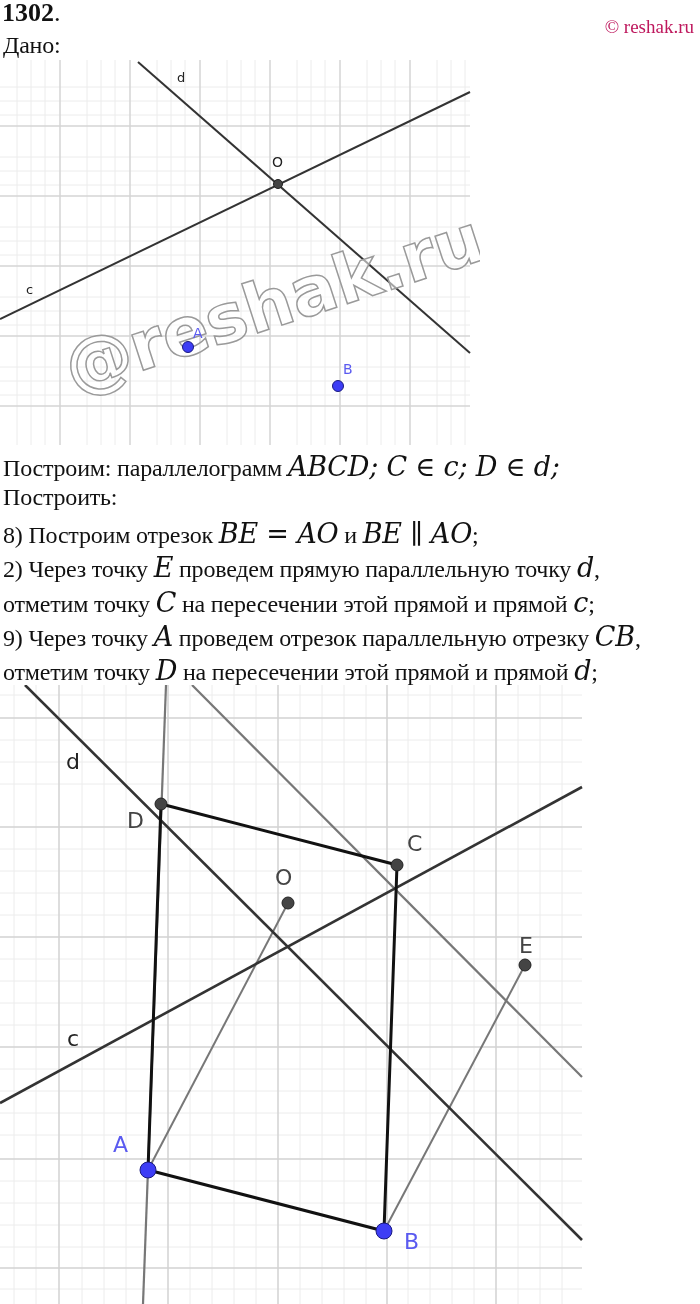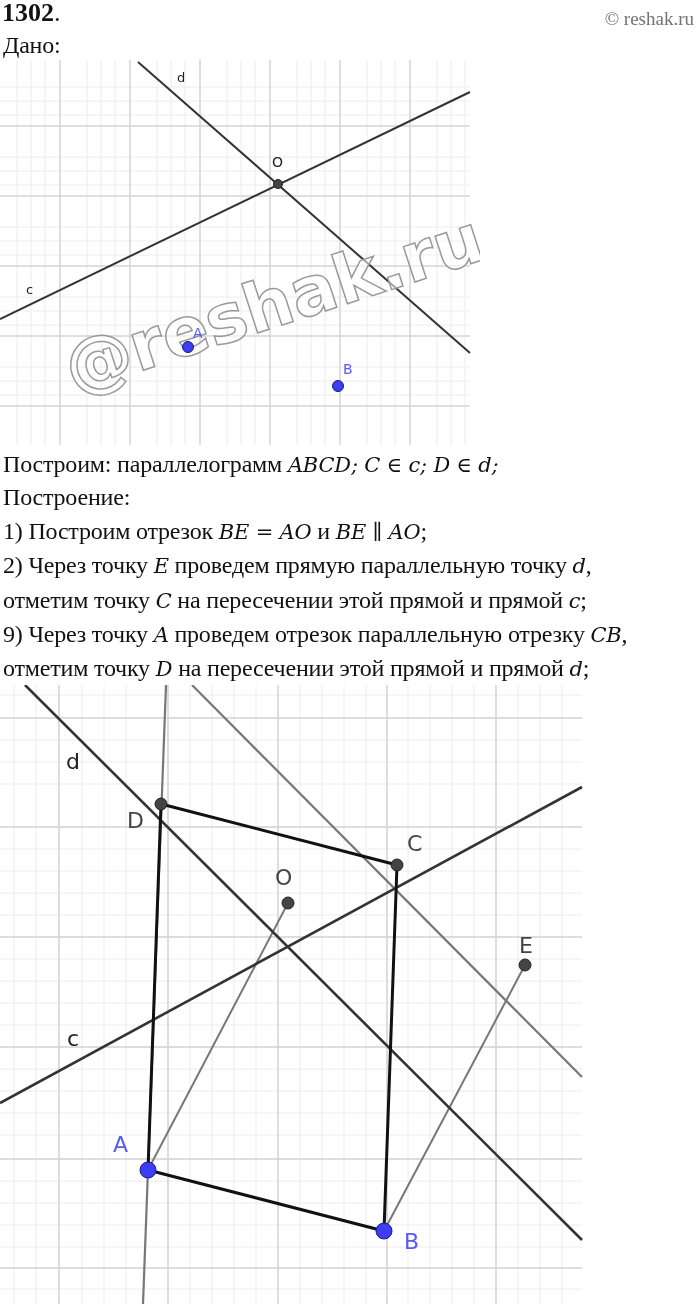--- a/index.html
+++ b/index.html
@@ -1,20 +1,20 @@
 <!DOCTYPE html>
 <html><head>
 <meta charset="utf-8">
 <style>
   html, body { margin: 0; padding: 0; background: #ffffff; }
   body { width: 700px; height: 1304px; position: relative; overflow: hidden; font-family: "DejaVu Serif", serif; color: #111; }
   .problem-number { position: absolute; left: 2px; top: -2px; font-family: "Liberation Serif", serif; font-weight: bold; font-size: 26px; }
-  .copyright { position: absolute; right: 6px; top: 8px; font-family: "Liberation Serif", serif; font-size: 19px; color: #737373; }
+  .copyright { position: absolute; right: 6px; top: 16px; font-family: "Liberation Serif", serif; font-size: 19px; color: #be185d; }
   .line { position: absolute; left: 3px; font-family: "Liberation Serif", "DejaVu Serif", serif; font-size: 24px; white-space: nowrap; letter-spacing: -0.2px; }
-  .line i { font-family: "DejaVu Serif", serif; font-size: 21px; }
+  .line i { font-family: "DejaVu Serif", serif; font-size: 27px; }
   svg { position: absolute; left: 0; }
   .wm { font-family: "DejaVu Sans", sans-serif; font-weight: bold; font-size: 68px; fill: rgba(255,255,255,0.55); stroke: #9a9a9a; stroke-width: 1.5; }
 </style>
 </head>
 <body>
 
 <div class="problem-number"><span>1302</span><span style="font-weight:normal">.</span></div>
 <div class="copyright">© reshak.ru</div>
 <div class="line" style="top:32px">Дано:</div>
 
@@ -77,22 +77,22 @@
   <text x="26" y="234" font-family="DejaVu Sans, sans-serif" font-size="13" fill="#222">c</text>
   <text x="272" y="107" font-family="DejaVu Sans, sans-serif" font-size="14" fill="#222">O</text>
   <circle cx="278" cy="124" r="4.5" fill="#444" stroke="#222"></circle>
   <circle cx="188" cy="287" r="5.5" fill="#3d3df5" stroke="#1a1a80"></circle>
   <text x="193" y="278" font-family="DejaVu Sans, sans-serif" font-size="14" fill="#5a5af0">A</text>
   <circle cx="338" cy="326" r="5.5" fill="#3d3df5" stroke="#1a1a80"></circle>
   <text x="343" y="314" font-family="DejaVu Sans, sans-serif" font-size="14" fill="#5a5af0">B</text>
 </svg>
 
 <div class="line" style="top:451px"><span>Построим: параллелограмм </span><i>ABCD; C ∈ c; D ∈ d;</i></div>
-<div class="line" style="top:484px">Построение:</div>
-<div class="line" style="top:518px"><span>1) Построим отрезок </span><i>BE = AO</i><span> и </span><i>BE ∥ AO</i><span>;</span></div>
+<div class="line" style="top:484px">Построить:</div>
+<div class="line" style="top:518px"><span>8) Построим отрезок </span><i>BE = AO</i><span> и </span><i>BE ∥ AO</i><span>;</span></div>
 <div class="line" style="top:552px"><span>2) Через точку </span><i>E</i><span> проведем прямую параллельную точку </span><i>d</i><span>,</span></div>
 <div class="line" style="top:587px"><span>отметим точку </span><i>C</i><span> на пересечении этой прямой и прямой </span><i>c</i><span>;</span></div>
 <div class="line" style="top:621px"><span>9) Через точку </span><i>A</i><span> проведем отрезок параллельную отрезку </span><i>CB</i><span>,</span></div>
 <div class="line" style="top:655px"><span>отметим точку </span><i>D</i><span> на пересечении этой прямой и прямой </span><i>d</i><span>;</span></div>
 
 <svg style="top:685px" width="700" height="619" viewBox="0 0 700 619">
   <g stroke="#ececec" stroke-width="1">
     <line x1="14" y1="0" x2="14" y2="619"></line>
       <line x1="36" y1="0" x2="36" y2="619"></line>
       <line x1="82" y1="0" x2="82" y2="619"></line>

